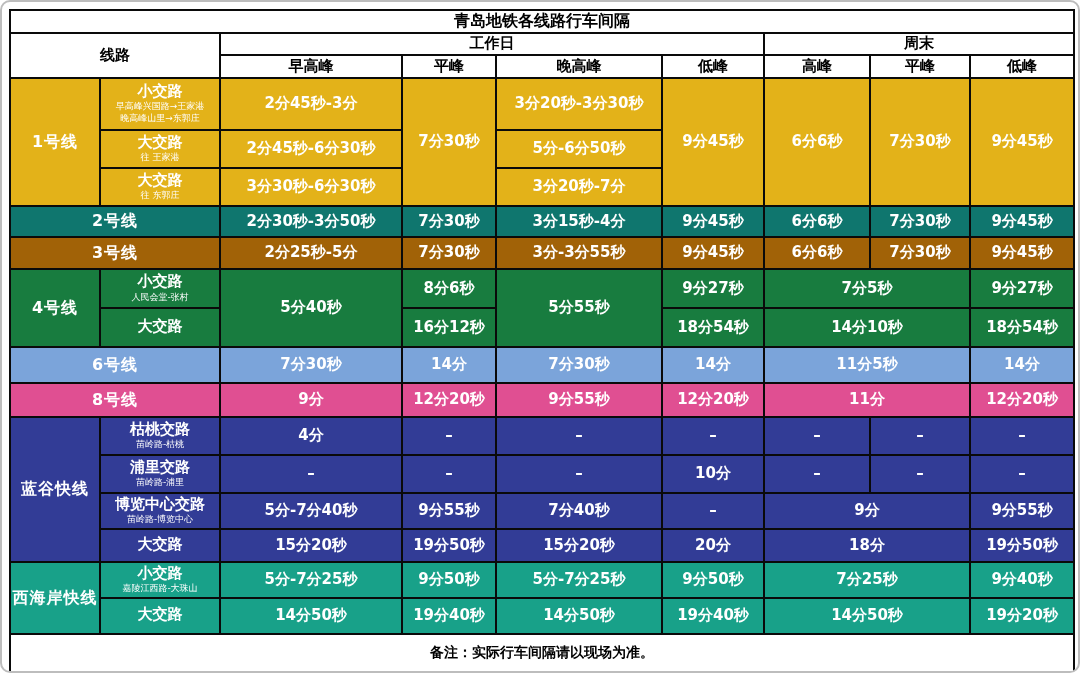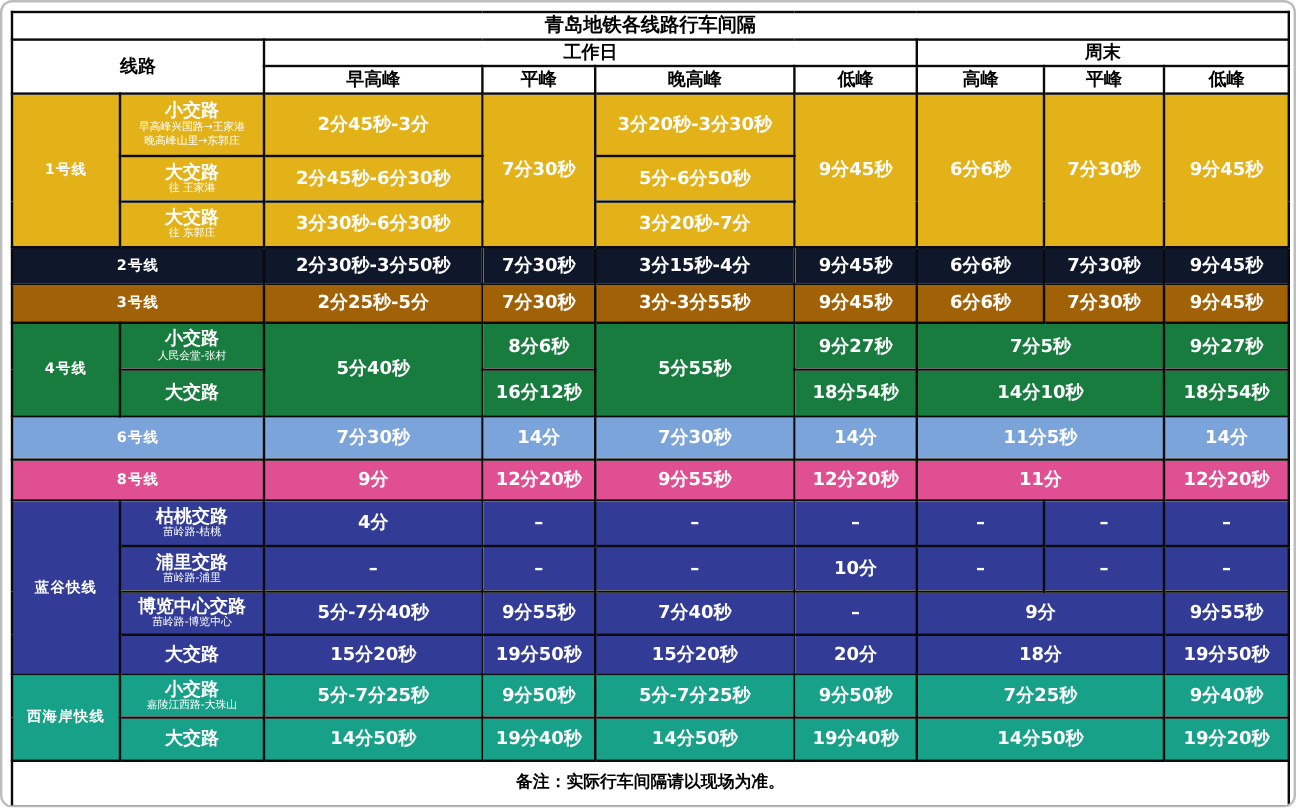--- a/index.html
+++ b/index.html
@@ -18,22 +18,22 @@
   table { border-collapse:collapse; table-layout:fixed; width:1064px; }
   td {
     border:2px solid #0a0a0a;
     text-align:center; vertical-align:middle;
     padding:0; overflow:hidden;
     font-weight:bold; color:#ffffff; font-size:15px;
     line-height:1.15;
   }
   tr.title-row td { color:#000; font-size:16px; background:#fff; }
   tr.hdr td { color:#000; font-size:15px; background:#fff; }
-  td.name-cell { font-size:12px; letter-spacing:1px; }
-  td.route-cell .route { font-size:15px; }
+  td.name-cell { font-size:16px; letter-spacing:1px; }
+  td.route-cell .route { font-size:15px;font-family:Liberation Mono, monospace; }
   td.route-cell .note { font-size:9px; font-weight:normal; line-height:1.25; }
   tr.footnote-row td {
     color:#000; background:#fff; text-align:center;
     font-size:14px; padding:8px 2px 10px 2px;
   }
 </style>
 </head>
 <body>
 
 <div class="frame">
@@ -95,21 +95,21 @@
   </tr>
   <tr style="height: 38px; background-color: rgb(227, 178, 25);">
     <td class="route-cell">
       <div class="route">大交路</div>
       <div class="note">往 东郭庄</div>
     </td>
     <td>3分30秒-6分30秒</td>
     <td>3分20秒-7分</td>
   </tr>
 
-  <tr style="height: 31px; background-color: #0f172a;">
+  <tr style="height: 31px; background-color: #0f766e;">
     <td colspan="2" class="name-cell">2号线</td>
     <td>2分30秒-3分50秒</td>
     <td>7分30秒</td>
     <td>3分15秒-4分</td>
     <td>9分45秒</td>
     <td>6分6秒</td>
     <td>7分30秒</td>
     <td>9分45秒</td>
   </tr>
 

